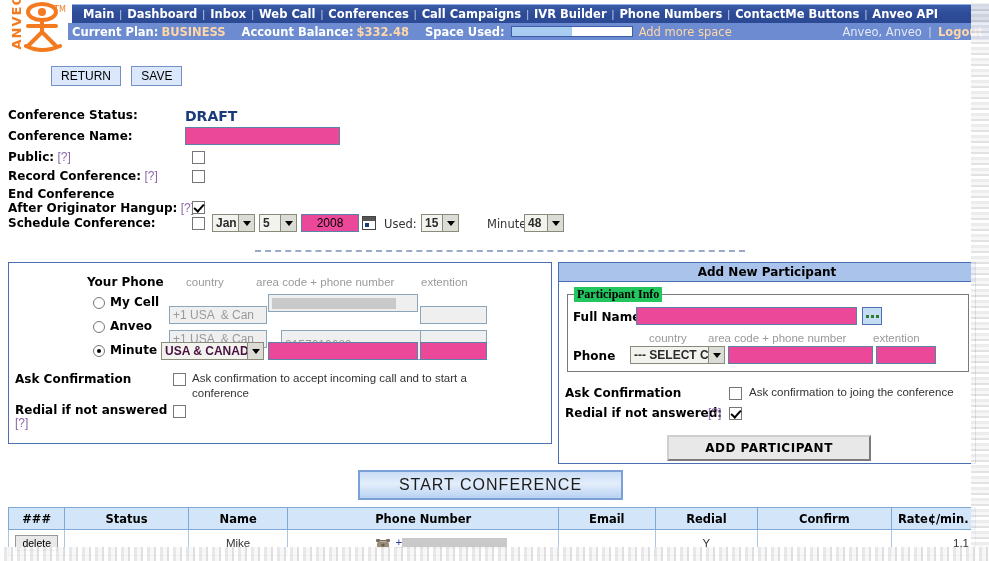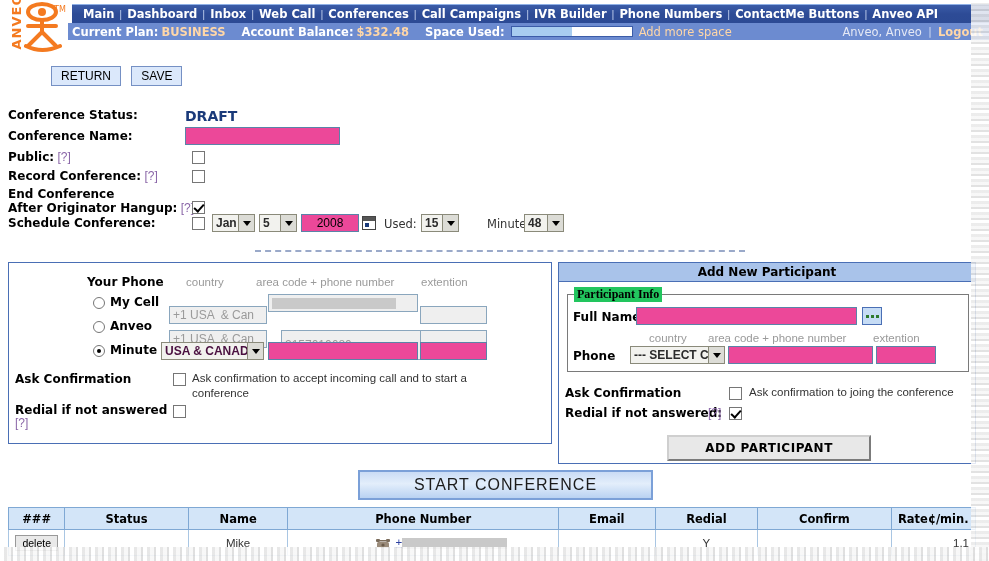--- a/index.html
+++ b/index.html
@@ -399,21 +399,21 @@
     font-size: 12px;
     letter-spacing: .5px;
     padding: 4px 0;
     text-align: center;
     cursor: pointer;
     color: #000;
   }
   .start-btn {
     position: absolute;
     left: 358px; top: 470px;
-    width: 295px; height: 30px;
+    width: 265px; height: 30px;
     background: linear-gradient(to bottom, #cadcf5 0%, #e3eefb 45%, #b9d2f2 100%);
     border: 2px solid #7ba0d8;
     font-family: "Liberation Sans", sans-serif;
     font-size: 16px;
     letter-spacing: 1px;
     color: #1b1b1b;
     text-align: center;
     line-height: 26px;
     box-sizing: border-box;
     cursor: pointer;

